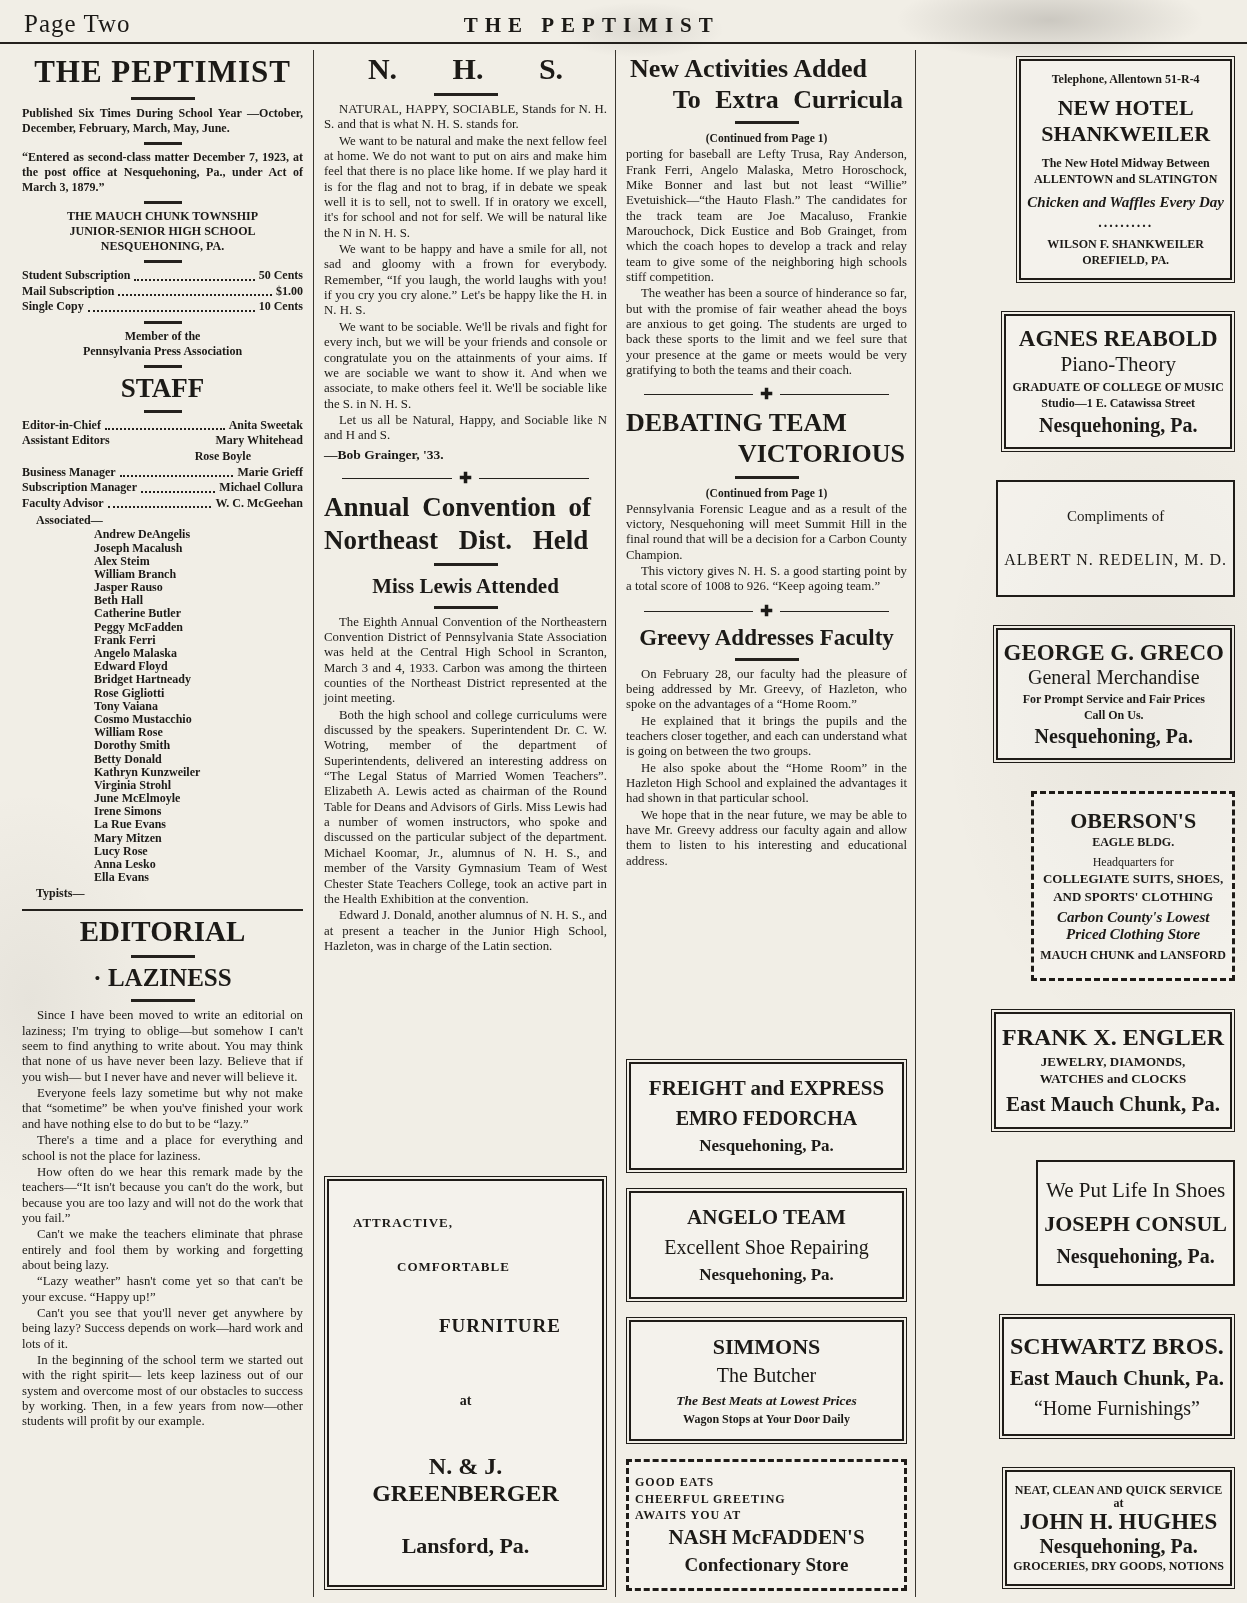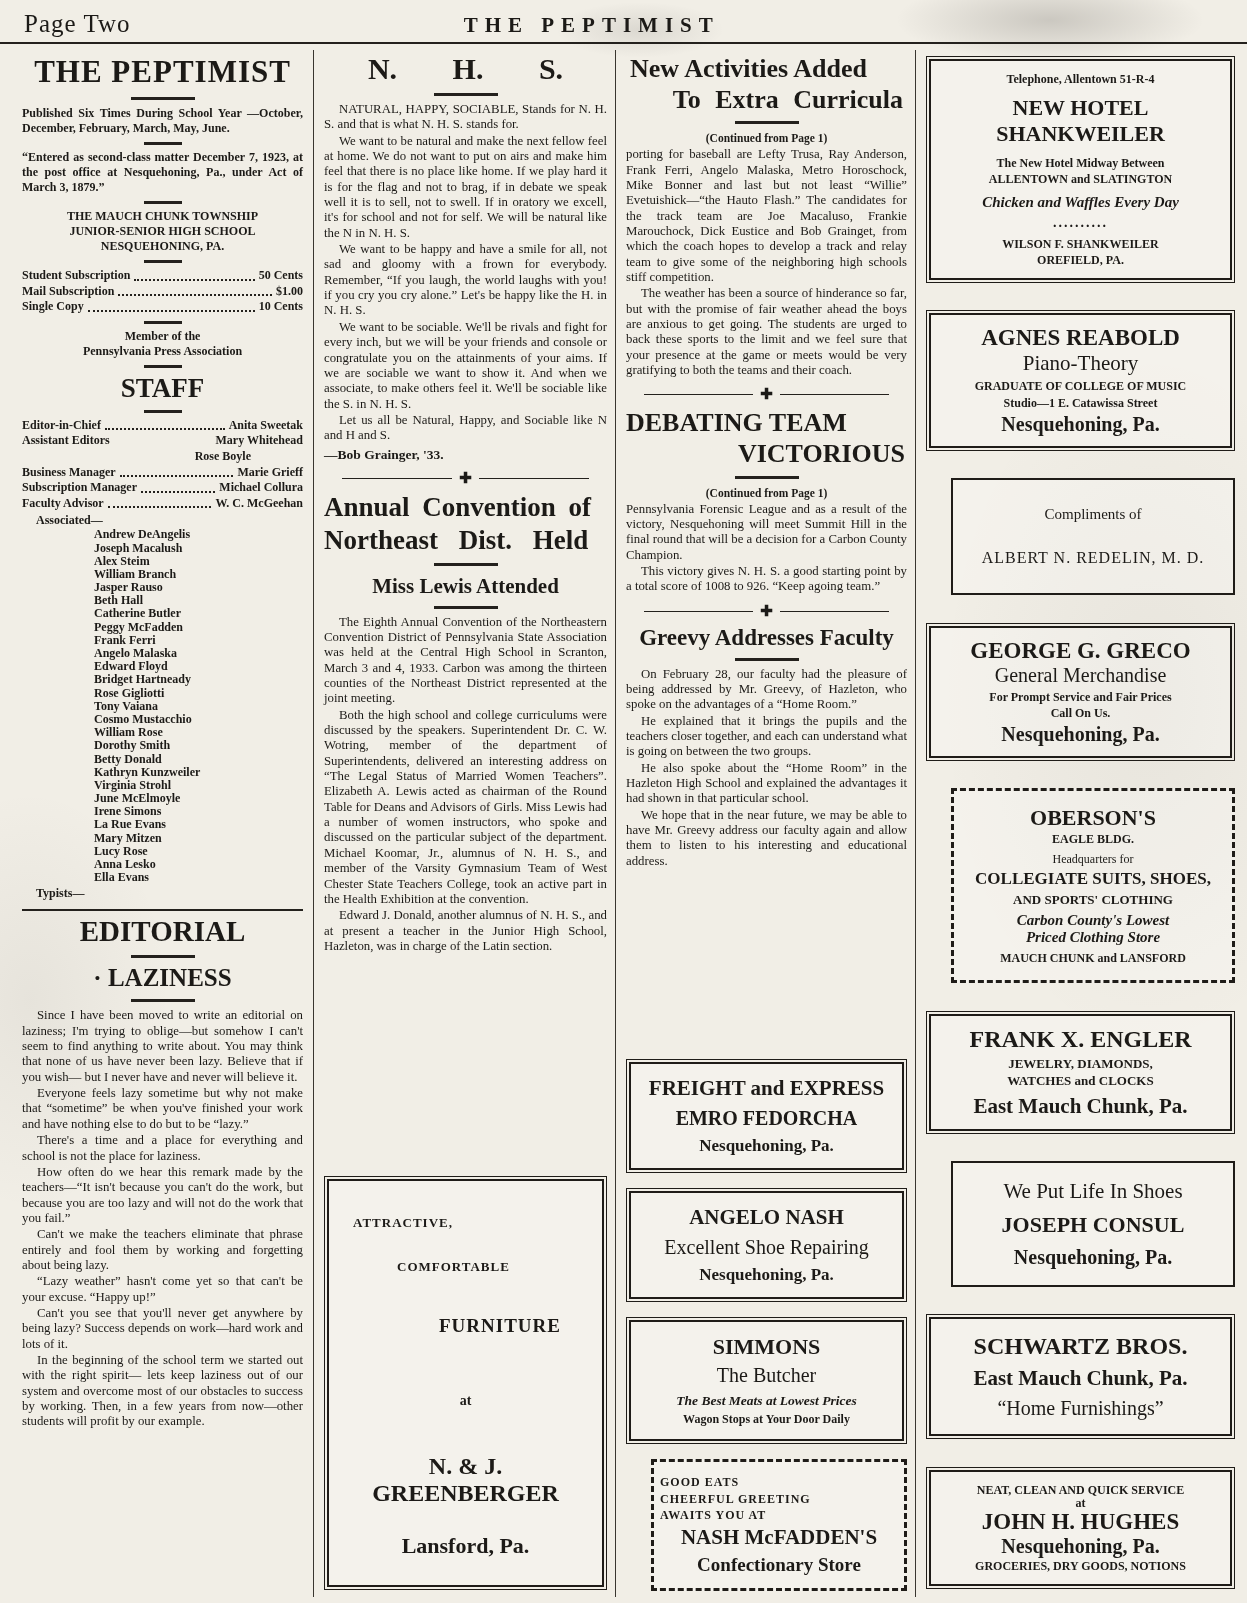--- a/index.html
+++ b/index.html
@@ -36,21 +36,21 @@
   .cols{
     display:flex;
     height:1553px;
     padding:6px 10px 0 22px;
     box-sizing:border-box;
   }
   .col{box-sizing:border-box;overflow:hidden;}
   .col1{width:292px;padding:2px 10px 0 0;border-right:1px solid #3a362f;}
   .col2{width:302px;padding:2px 8px 0 10px;border-right:1px solid #3a362f;display:flex;flex-direction:column;}
   .col3{width:300px;padding:2px 8px 0 10px;border-right:1px solid #3a362f;display:flex;flex-direction:column;}
-  .col4{flex:1;padding:6px 2px 8px 10px;display:flex;flex-direction:column;justify-content:space-between;}
+  .col4{flex:1;padding:6px 2px 8px 10px;display:flex;flex-direction:column;justify-content:space-between;align-items:flex-end;}
   .h-masthead{font-size:31px;font-weight:bold;text-align:center;letter-spacing:1px;margin:2px 0 0;}
   .h-big{font-size:29px;font-weight:bold;text-align:center;margin:4px 0 0;}
   .h-art{font-size:26px;font-weight:bold;line-height:1.12;margin:2px 0 0;}
   .h-sub{font-size:21px;font-weight:bold;text-align:center;margin:2px 0 0;}
   .rule-short{width:64px;border-top:3px solid #24211d;margin:7px auto 6px;}
   .rule-tiny{width:38px;border-top:3px solid #24211d;margin:6px auto 5px;}
   .rule-full{border-top:2px solid #24211d;margin:8px 0 2px;}
   .orn{display:flex;align-items:center;margin:8px 18px 4px;}
   .orn .bar{flex:1;border-top:1px solid #24211d;}
   .orn .cross{padding:0 7px;font-size:15px;font-weight:bold;line-height:1;}
@@ -65,21 +65,21 @@
   .leader{flex:1;border-bottom:2px dotted #24211d;margin:0 4px 3px;}
   .leader.blank{border-bottom:none;}
   .rolerow.contname{justify-content:flex-end;padding-right:52px;}
   .assoc-label{font-size:12px;font-weight:bold;margin:2px 0 0 14px;}
   .namelist{margin:0 0 0 72px;}
   .namelist .nm{font-size:12px;font-weight:bold;line-height:1.1;}
   
   .h-nhs{font-size:30px;font-weight:bold;text-align:center;word-spacing:48px;margin:0;}
   .h-conv{font-size:27px;font-weight:bold;line-height:1.15;margin:2px 0 0;word-spacing:6px;}
   
-  .adbox{border:2px solid #1f1c18;text-align:center;background:rgba(255,255,255,.25);box-sizing:border-box;margin-left:25px;}
+  .adbox{border:2px solid #1f1c18;text-align:center;background:rgba(255,255,255,.25);box-sizing:border-box;}
   .ad-double{outline:1px solid #1f1c18;outline-offset:2px;margin:3px;}
   .ad-dashed{border:3px dashed #1f1c18;}
   .adline-sm{font-size:12px;font-weight:bold;line-height:1.35;}
   .adline-md{font-size:17px;font-weight:bold;}
   .adline-lg{font-size:22px;font-weight:bold;}
   .adline-xl{font-size:24px;font-weight:bold;}
   .adline-it{font-size:15px;font-weight:bold;font-style:italic;}
   .adline-serif{font-size:20px;}
   
   .greenberger{margin-top:auto;margin-bottom:10px;padding:34px 10px 26px;}
@@ -305,21 +305,21 @@
           <p class="p">We hope that in the near future, we may be able to have Mr. Greevy address our faculty again and allow them to listen to his interesting and educational address.</p>
         </div>
 
       <div class="adstack">
         <div class="adbox ad-double">
           <div class="adline-lg" style="font-size:21px;font-weight:bold">FREIGHT and EXPRESS</div>
           <div class="adline-lg mt6" style="font-size:20px">EMRO FEDORCHA</div>
           <div class="adline-md mt6">Nesquehoning, Pa.</div>
         </div>
         <div class="adbox ad-double">
-          <div class="adline-lg" style="font-size:21px">ANGELO NASH</div>
+          <div class="adline-lg" style="font-size:21px">ANGELO TEAM</div>
           <div class="adline-serif mt6">Excellent Shoe Repairing</div>
           <div class="adline-md mt6">Nesquehoning, Pa.</div>
         </div>
         <div class="adbox ad-double">
           <div class="adline-xl" style="font-size:22px">SIMMONS</div>
           <div class="adline-serif mt4">The Butcher</div>
           <div class="adline-it mt6" style="font-size:13.5px">The Best Meats at Lowest Prices</div>
           <div class="adline-sm mt2">Wagon Stops at Your Door Daily</div>
         </div>
         <div class="adbox ad-dashed mcfadden">
@@ -363,21 +363,21 @@
         <div class="adline-serif" style="font-size:20px">General Merchandise</div>
         <div class="adline-sm mt2">For Prompt Service and Fair Prices</div>
         <div class="adline-sm">Call On Us.</div>
         <div class="adline-lg mt2" style="font-size:20px">Nesquehoning, Pa.</div>
       </div>
 
       <div class="adbox ad-dashed" style="padding:14px 6px">
         <div class="adline-xl" style="font-size:22px">OBERSON'S</div>
         <div class="adline-sm">EAGLE BLDG.</div>
         <div class="adline-sm mt4" style="font-weight:normal">Headquarters for</div>
-        <div class="adline-sm" style="font-size:17px">COLLEGIATE SUITS, SHOES,</div>
+        <div class="adline-sm" style="font-size:13px">COLLEGIATE SUITS, SHOES,</div>
         <div class="adline-sm" style="font-size:13px">AND SPORTS' CLOTHING</div>
         <div class="adline-it mt4">Carbon County's Lowest</div>
         <div class="adline-it">Priced Clothing Store</div>
         <div class="adline-sm mt4">MAUCH CHUNK and LANSFORD</div>
       </div>
 
       <div class="adbox ad-double">
         <div class="adline-xl">FRANK X. ENGLER</div>
         <div class="adline-sm mt2" style="font-size:13px">JEWELRY, DIAMONDS,</div>
         <div class="adline-sm" style="font-size:13px">WATCHES and CLOCKS</div>

